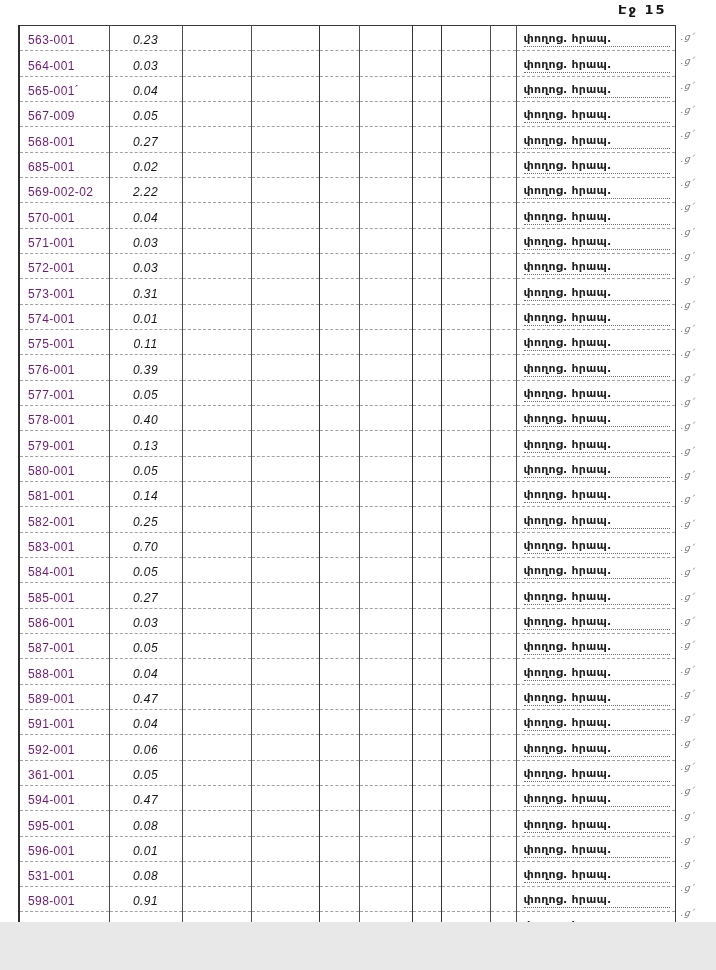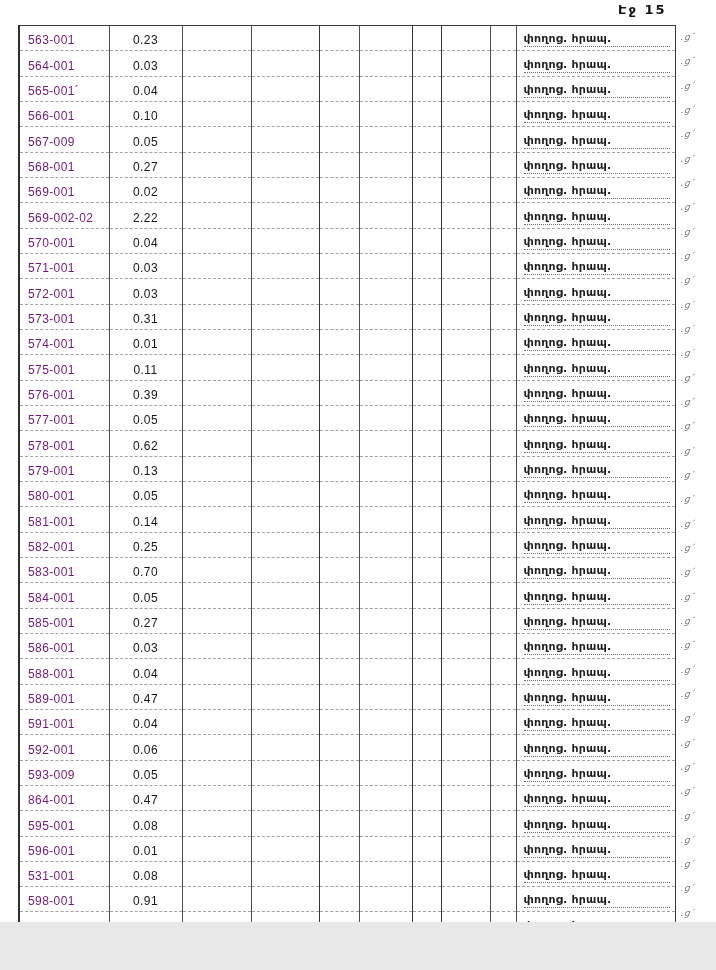--- a/index.html
+++ b/index.html
@@ -29,21 +29,21 @@
     border-left:1px solid #4e4e4e;
     border-bottom:1px dashed #a2a2a2;
     vertical-align:bottom;
     overflow:hidden;
     white-space:nowrap;
   }
   table.parcel-table td:nth-child(5),
   table.parcel-table td:nth-child(7),
   table.parcel-table td:nth-child(8){border-left:1px solid #353535;}
   td.c-id{border-bottom:1px solid #6a6a6a;}
-  td.c-area{border-bottom:1px solid #6a6a6a;}
+  td.c-area{border-bottom:1px solid #6a6a6a;font-style:italic;}
   .id-t{
     display:block;padding:0 0 3px 8px;
     font-size:12px;letter-spacing:.4px;color:#701a75;
   }
   .area-t{
     display:block;text-align:center;padding-bottom:3px;
     font-size:12px;letter-spacing:.4px;color:#161616;
   }
   td.c-use{border-bottom:1px dashed #8f8f8f;}
   .use-wrap{
@@ -150,41 +150,20 @@
       <td class="c-e"></td>
       <td class="c-e"></td>
       <td class="c-use">
         <div class="use-wrap">
           <span class="use-t b-use">փողոց. հրապ.</span>
           <span class="use-leader"></span>
         </div>
       </td>
     </tr>
 
-    <tr>
-      <td class="c-id">
-        <span class="id-t b-id">566-001</span>
-      </td>
-      <td class="c-area">
-        <span class="area-t b-area">0.10</span>
-      </td>
-      <td class="c-e"></td>
-      <td class="c-e"></td>
-      <td class="c-e"></td>
-      <td class="c-e"></td>
-      <td class="c-e"></td>
-      <td class="c-e"></td>
-      <td class="c-e"></td>
-      <td class="c-use">
-        <div class="use-wrap">
-          <span class="use-t b-use">փողոց. հրապ.</span>
-          <span class="use-leader"></span>
-        </div>
-      </td>
-    </tr>
 
     <tr>
       <td class="c-id">
         <span class="id-t b-id">567-009</span>
       </td>
       <td class="c-area">
         <span class="area-t b-area">0.05</span>
       </td>
       <td class="c-e"></td>
       <td class="c-e"></td>
@@ -218,21 +197,21 @@
       <td class="c-use">
         <div class="use-wrap">
           <span class="use-t b-use">փողոց. հրապ.</span>
           <span class="use-leader"></span>
         </div>
       </td>
     </tr>
 
     <tr>
       <td class="c-id">
-        <span class="id-t b-id">569-001</span>
+        <span class="id-t b-id">685-001</span>
       </td>
       <td class="c-area">
         <span class="area-t b-area">0.02</span>
       </td>
       <td class="c-e"></td>
       <td class="c-e"></td>
       <td class="c-e"></td>
       <td class="c-e"></td>
       <td class="c-e"></td>
       <td class="c-e"></td>
@@ -441,21 +420,21 @@
           <span class="use-leader"></span>
         </div>
       </td>
     </tr>
 
     <tr>
       <td class="c-id">
         <span class="id-t b-id">578-001</span>
       </td>
       <td class="c-area">
-        <span class="area-t b-area">0.62</span>
+        <span class="area-t b-area">0.40</span>
       </td>
       <td class="c-e"></td>
       <td class="c-e"></td>
       <td class="c-e"></td>
       <td class="c-e"></td>
       <td class="c-e"></td>
       <td class="c-e"></td>
       <td class="c-e"></td>
       <td class="c-use">
         <div class="use-wrap">
@@ -634,20 +613,41 @@
       <td class="c-e"></td>
       <td class="c-e"></td>
       <td class="c-use">
         <div class="use-wrap">
           <span class="use-t b-use">փողոց. հրապ.</span>
           <span class="use-leader"></span>
         </div>
       </td>
     </tr>
 
+    <tr>
+      <td class="c-id">
+        <span class="id-t b-id">587-001</span>
+      </td>
+      <td class="c-area">
+        <span class="area-t b-area">0.05</span>
+      </td>
+      <td class="c-e"></td>
+      <td class="c-e"></td>
+      <td class="c-e"></td>
+      <td class="c-e"></td>
+      <td class="c-e"></td>
+      <td class="c-e"></td>
+      <td class="c-e"></td>
+      <td class="c-use">
+        <div class="use-wrap">
+          <span class="use-t b-use">փողոց. հրապ.</span>
+          <span class="use-leader"></span>
+        </div>
+      </td>
+    </tr>
 
     <tr>
       <td class="c-id">
         <span class="id-t b-id">588-001</span>
       </td>
       <td class="c-area">
         <span class="area-t b-area">0.04</span>
       </td>
       <td class="c-e"></td>
       <td class="c-e"></td>
@@ -726,21 +726,21 @@
       <td class="c-use">
         <div class="use-wrap">
           <span class="use-t b-use">փողոց. հրապ.</span>
           <span class="use-leader"></span>
         </div>
       </td>
     </tr>
 
     <tr>
       <td class="c-id">
-        <span class="id-t b-id">593-009</span>
+        <span class="id-t b-id">361-001</span>
       </td>
       <td class="c-area">
         <span class="area-t b-area">0.05</span>
       </td>
       <td class="c-e"></td>
       <td class="c-e"></td>
       <td class="c-e"></td>
       <td class="c-e"></td>
       <td class="c-e"></td>
       <td class="c-e"></td>
@@ -748,21 +748,21 @@
       <td class="c-use">
         <div class="use-wrap">
           <span class="use-t b-use">փողոց. հրապ.</span>
           <span class="use-leader"></span>
         </div>
       </td>
     </tr>
 
     <tr>
       <td class="c-id">
-        <span class="id-t b-id">864-001</span>
+        <span class="id-t b-id">594-001</span>
       </td>
       <td class="c-area">
         <span class="area-t b-area">0.47</span>
       </td>
       <td class="c-e"></td>
       <td class="c-e"></td>
       <td class="c-e"></td>
       <td class="c-e"></td>
       <td class="c-e"></td>
       <td class="c-e"></td>

